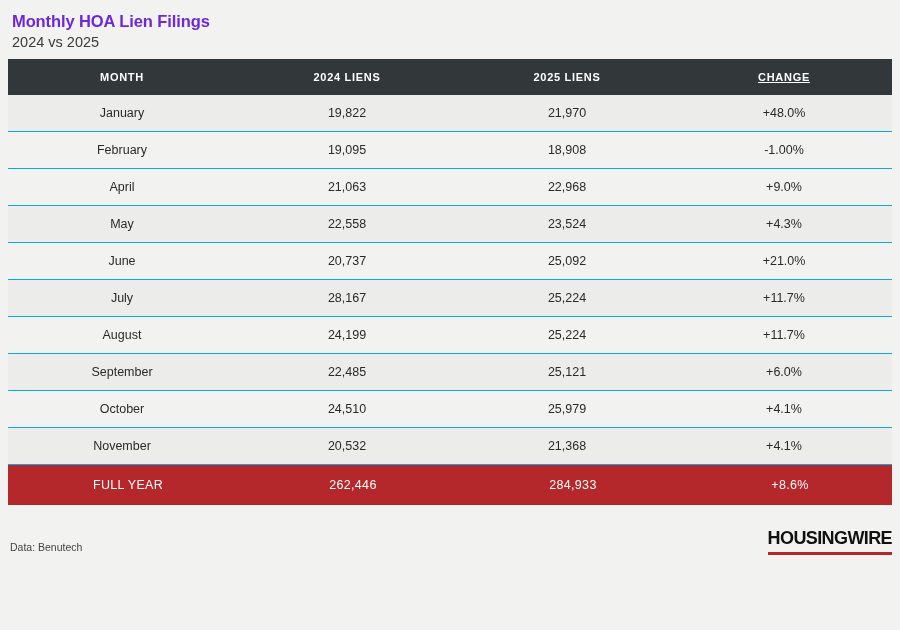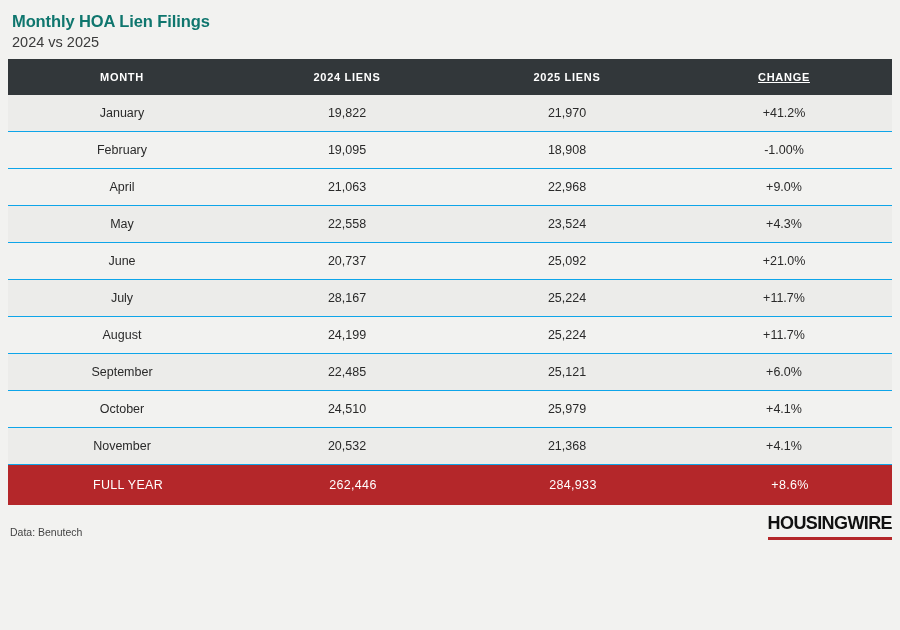--- a/index.html
+++ b/index.html
@@ -21,21 +21,21 @@
     padding: 10px 8px 0 8px;
     display: flex;
     flex-direction: column;
   }
   .title-block {
     padding: 2px 2px 8px 4px;
   }
   .title {
     font-size: 16.5px;
     font-weight: bold;
-    color: #0f766e;
+    color: #6d28d9;
     letter-spacing: -0.1px;
     margin: 0 0 3px 0;
     line-height: 1.15;
   }
   .subtitle {
     font-size: 14.5px;
     color: #3b3b3b;
     margin: 0;
     line-height: 1.15;
   }
@@ -86,21 +86,21 @@
     letter-spacing: 0.3px;
     border-bottom: none;
     padding: 13px 0 13px 12px;
   }
   .footer {
     width: 884px;
     margin: 0 auto;
     display: flex;
     align-items: flex-end;
     justify-content: space-between;
-    padding-top: 8px;
+    padding-top: 23px;
   }
   .source {
     font-size: 10.5px;
     color: #444;
     padding-left: 2px;
   }
   .brand {
     font-size: 18px;
     font-weight: bold;
     color: #111;
@@ -135,21 +135,21 @@
         <th class="col-2024">2024 LIENS</th>
         <th class="col-2025">2025 LIENS</th>
         <th class="col-change">CHANGE</th>
       </tr>
     </thead>
     <tbody>
       <tr class="alt">
         <td>January</td>
         <td>19,822</td>
         <td>21,970</td>
-        <td>+41.2%</td>
+        <td>+48.0%</td>
       </tr>
       <tr>
         <td>February</td>
         <td>19,095</td>
         <td>18,908</td>
         <td>-1.00%</td>
       </tr>
       <tr>
         <td>April</td>
         <td>21,063</td>

